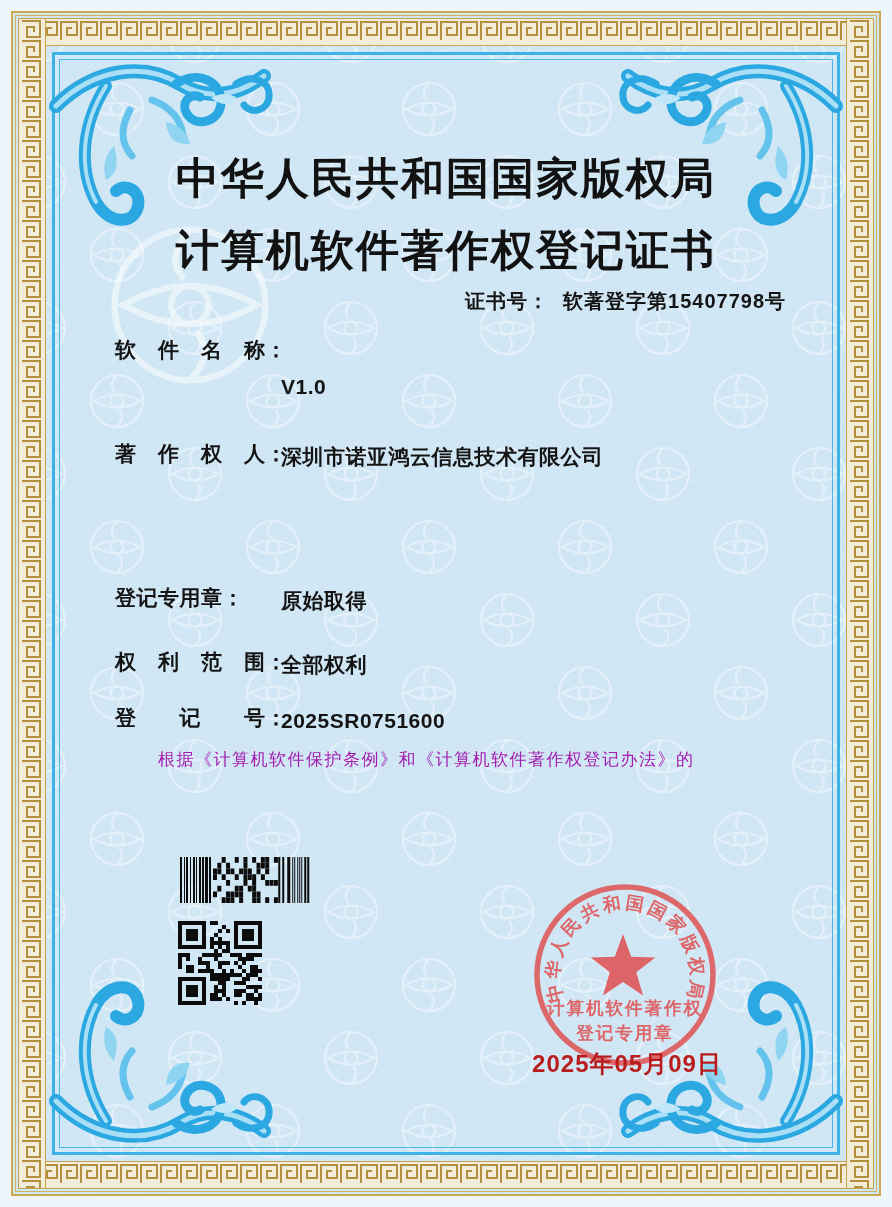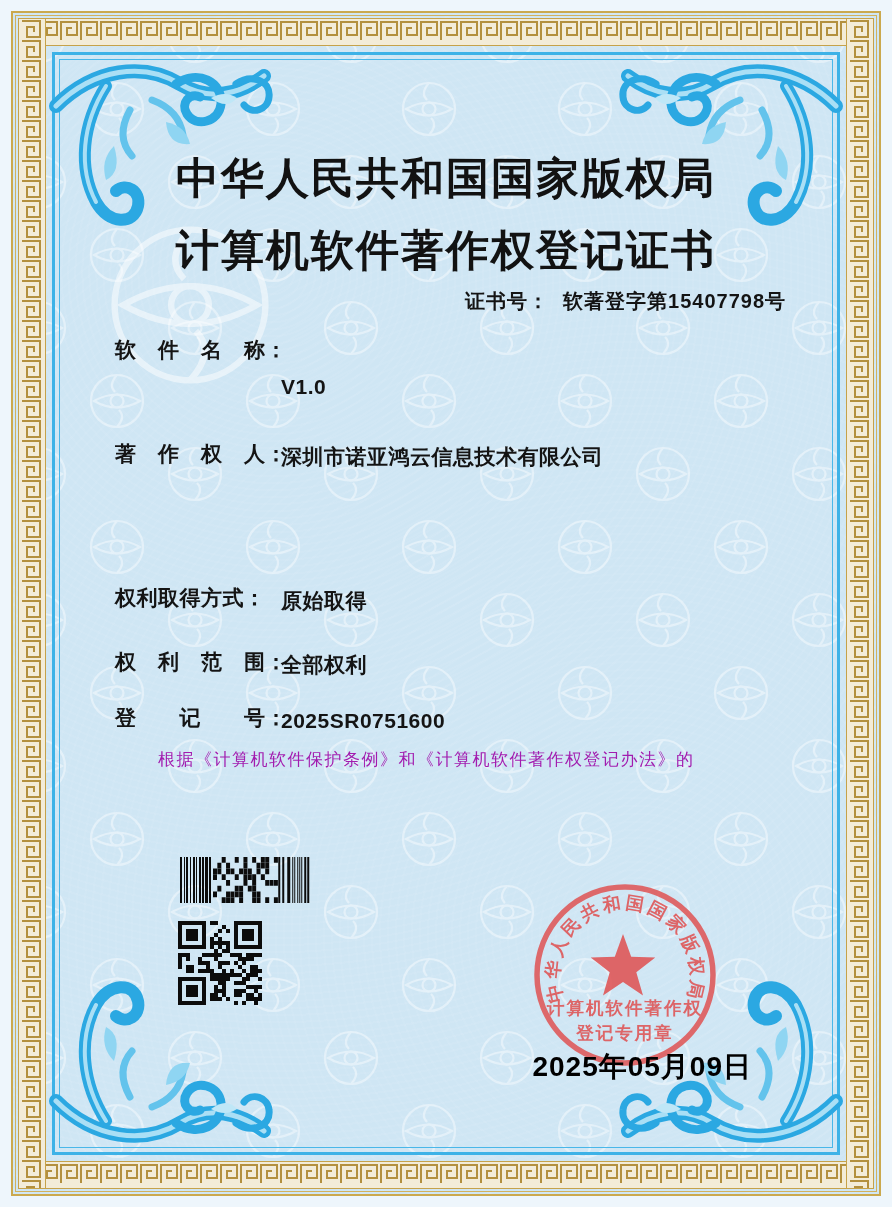--- a/index.html
+++ b/index.html
@@ -49,22 +49,22 @@
   .stmt1{top:748px;padding-left:43px;}
   .stmt2{top:799px;}
 
   .barcode{position:absolute;left:180px;top:857px;width:130px;height:46px;}
   .qrcode{position:absolute;left:178px;top:921px;width:84px;height:84px;}
   .barcode svg,.qrcode svg{display:block;width:100%;height:100%;}
   .barcode rect,.qrcode rect{fill:#0c0c0c;}
   .qrcode rect.w{fill:#cfe6f4;}
 
   .seal{position:absolute;left:508px;top:858px;width:236px;height:236px;opacity:.88;}
-  .date{position:absolute;left:502px;top:1048px;width:250px;text-align:right;
-    font-size:28px;font-weight:700;letter-spacing:1px;color:#000000;}
+  .date{position:absolute;left:502px;top:1048px;width:250px;text-align:center;
+    font-size:24px;font-weight:700;letter-spacing:1px;color:#b91c1c;}
 </style>
 </head>
 <body>
 
 <svg width="0" height="0" style="position:absolute" aria-hidden="true">
   <defs>
     <pattern id="gk" width="20" height="24" patternUnits="userSpaceOnUse">
       <path d="M2,21 V3 H18 V16 H8 V9 H13" fill="none" stroke="#b3903e" stroke-width="2"></path>
     </pattern>
     <pattern id="gkv" width="20" height="24" patternUnits="userSpaceOnUse" patternTransform="rotate(90)">
@@ -157,21 +157,21 @@
       <span class="flabel">软　件　名　称：</span>
       <span class="fvalue"><br><span>V1.0</span></span>
     </div>
 
     <div class="frow" style="top:440px">
       <span class="flabel">著　作　权　人：</span>
       <span class="fvalue">深圳市诺亚鸿云信息技术有限公司</span>
     </div>
 
     <div class="frow" style="top:584px">
-      <span class="flabel">权利取得方式：</span>
+      <span class="flabel">登记专用章：</span>
       <span class="fvalue">原始取得</span>
     </div>
 
     <div class="frow" style="top:648px">
       <span class="flabel">权　利　范　围：</span>
       <span class="fvalue">全部权利</span>
     </div>
 
     <div class="frow" style="top:704px">
       <span class="flabel">登　　记　　号：</span>

